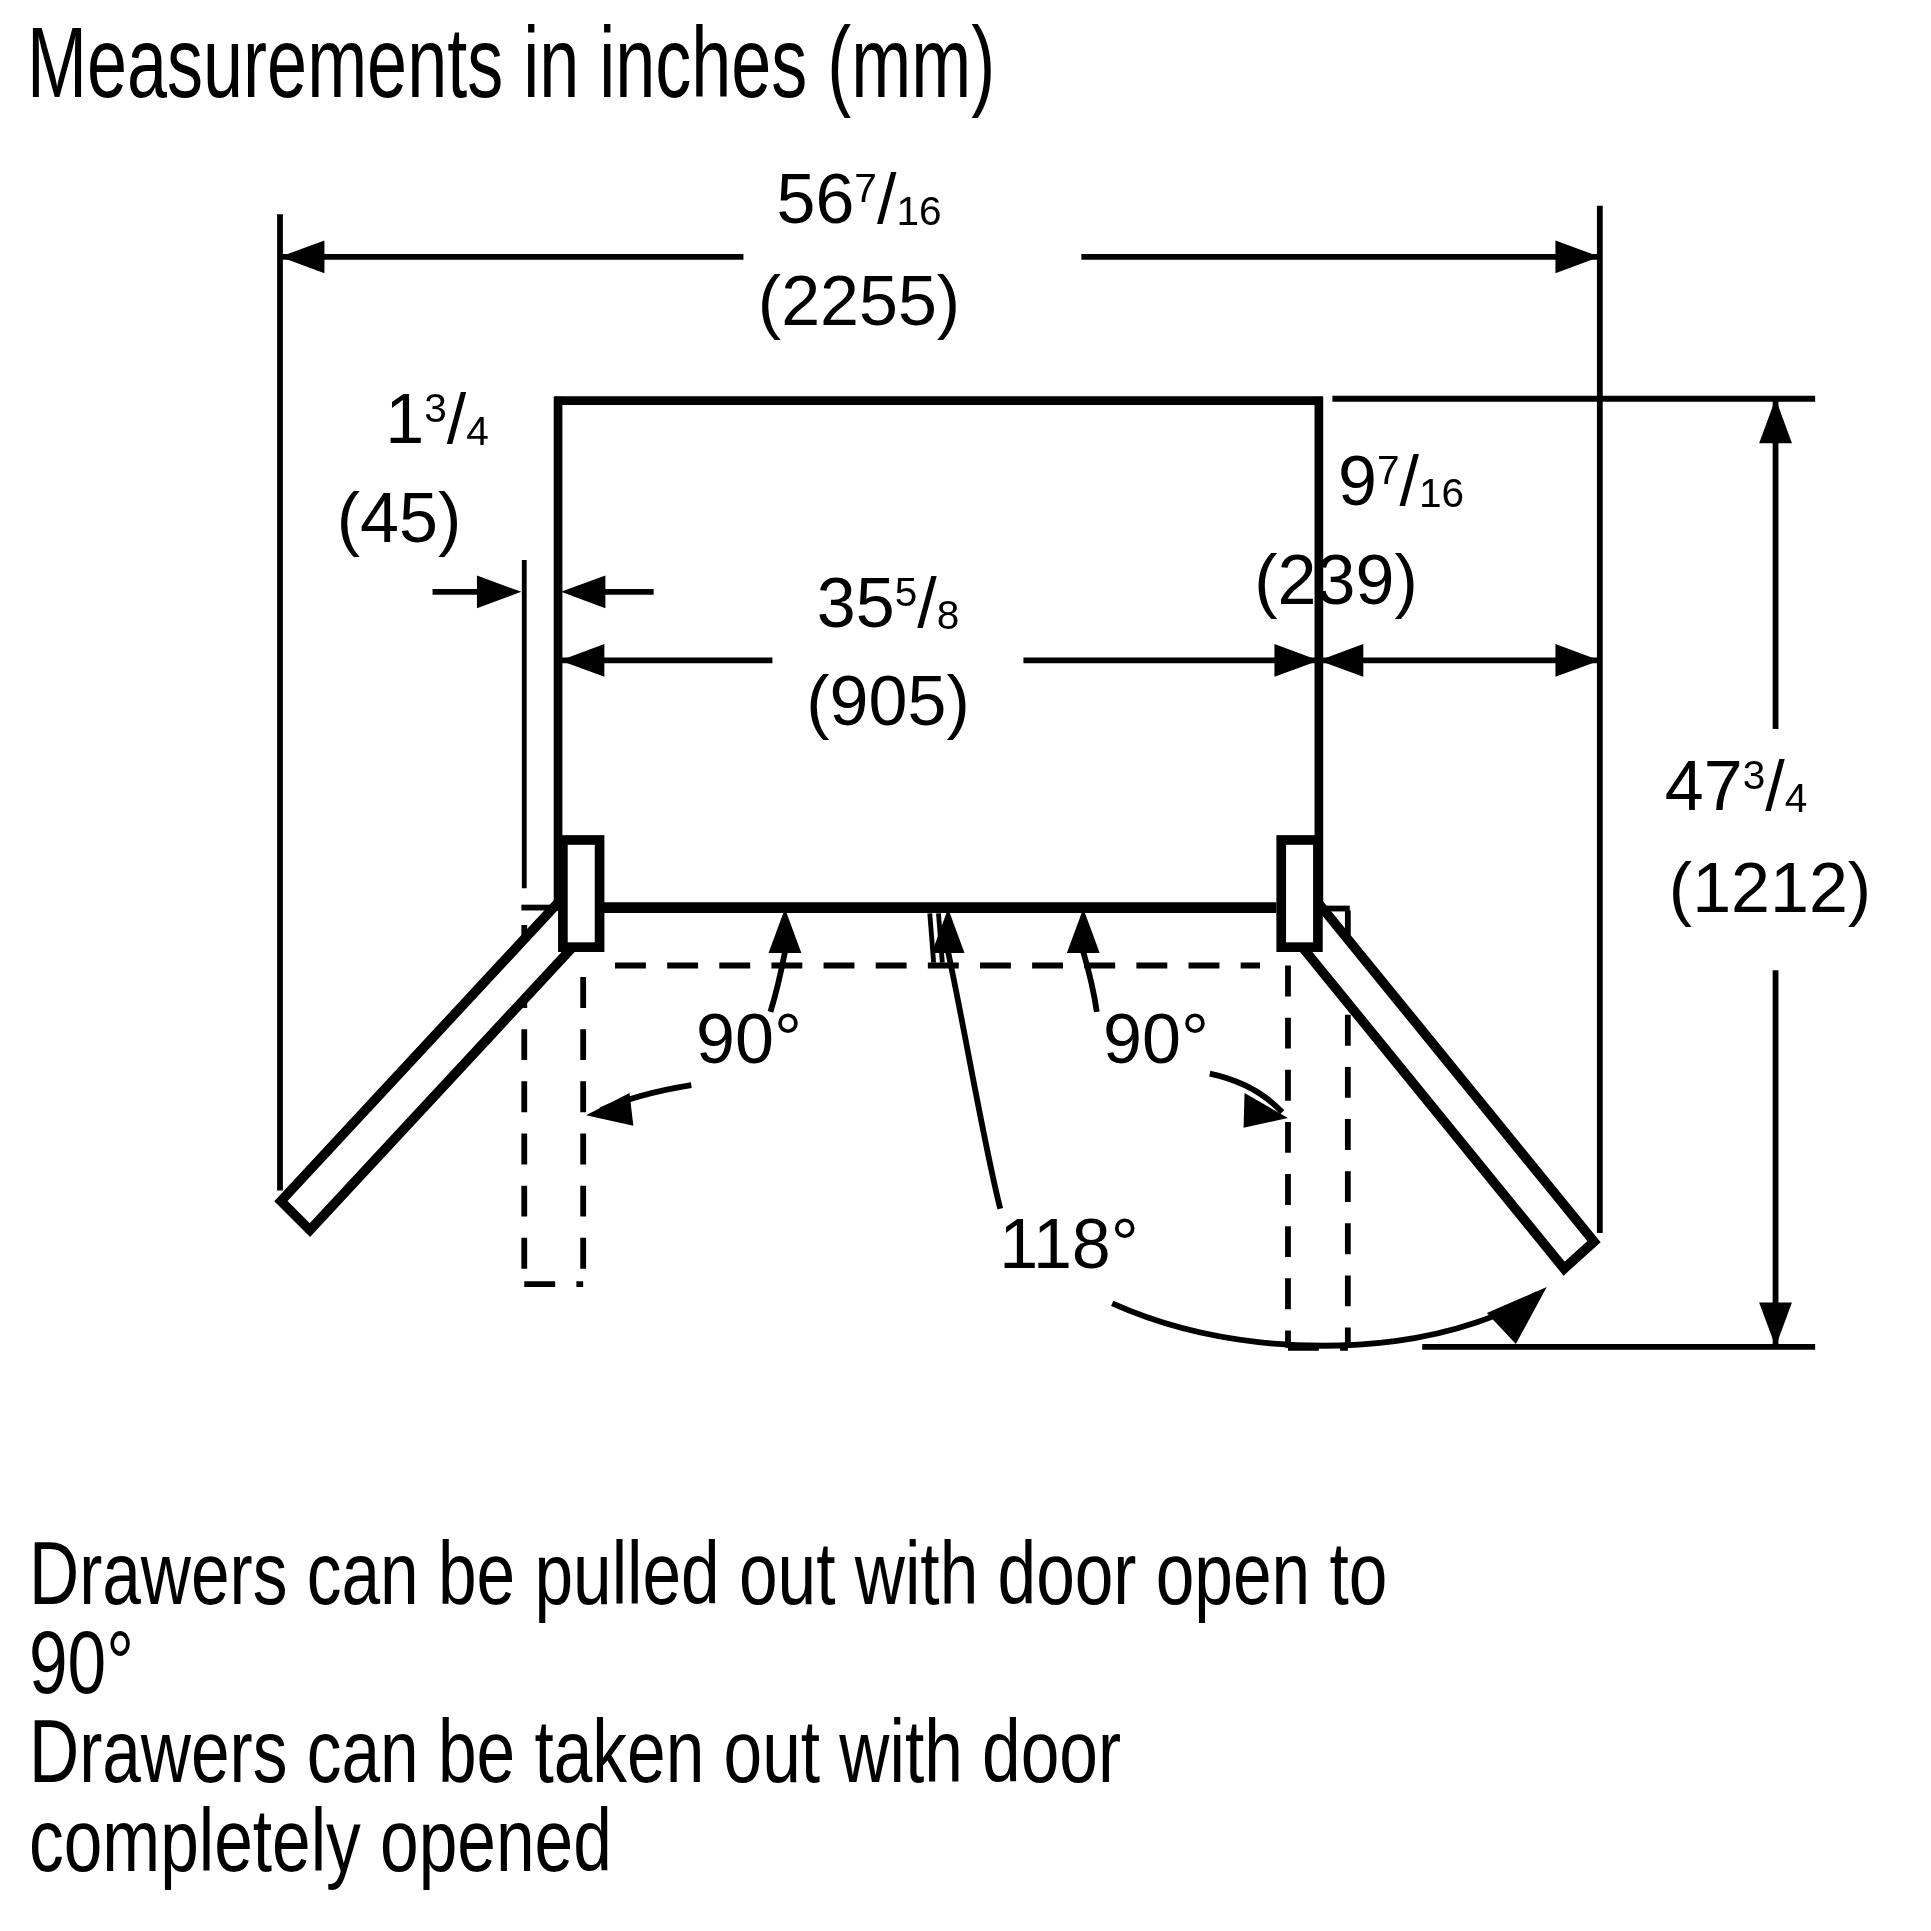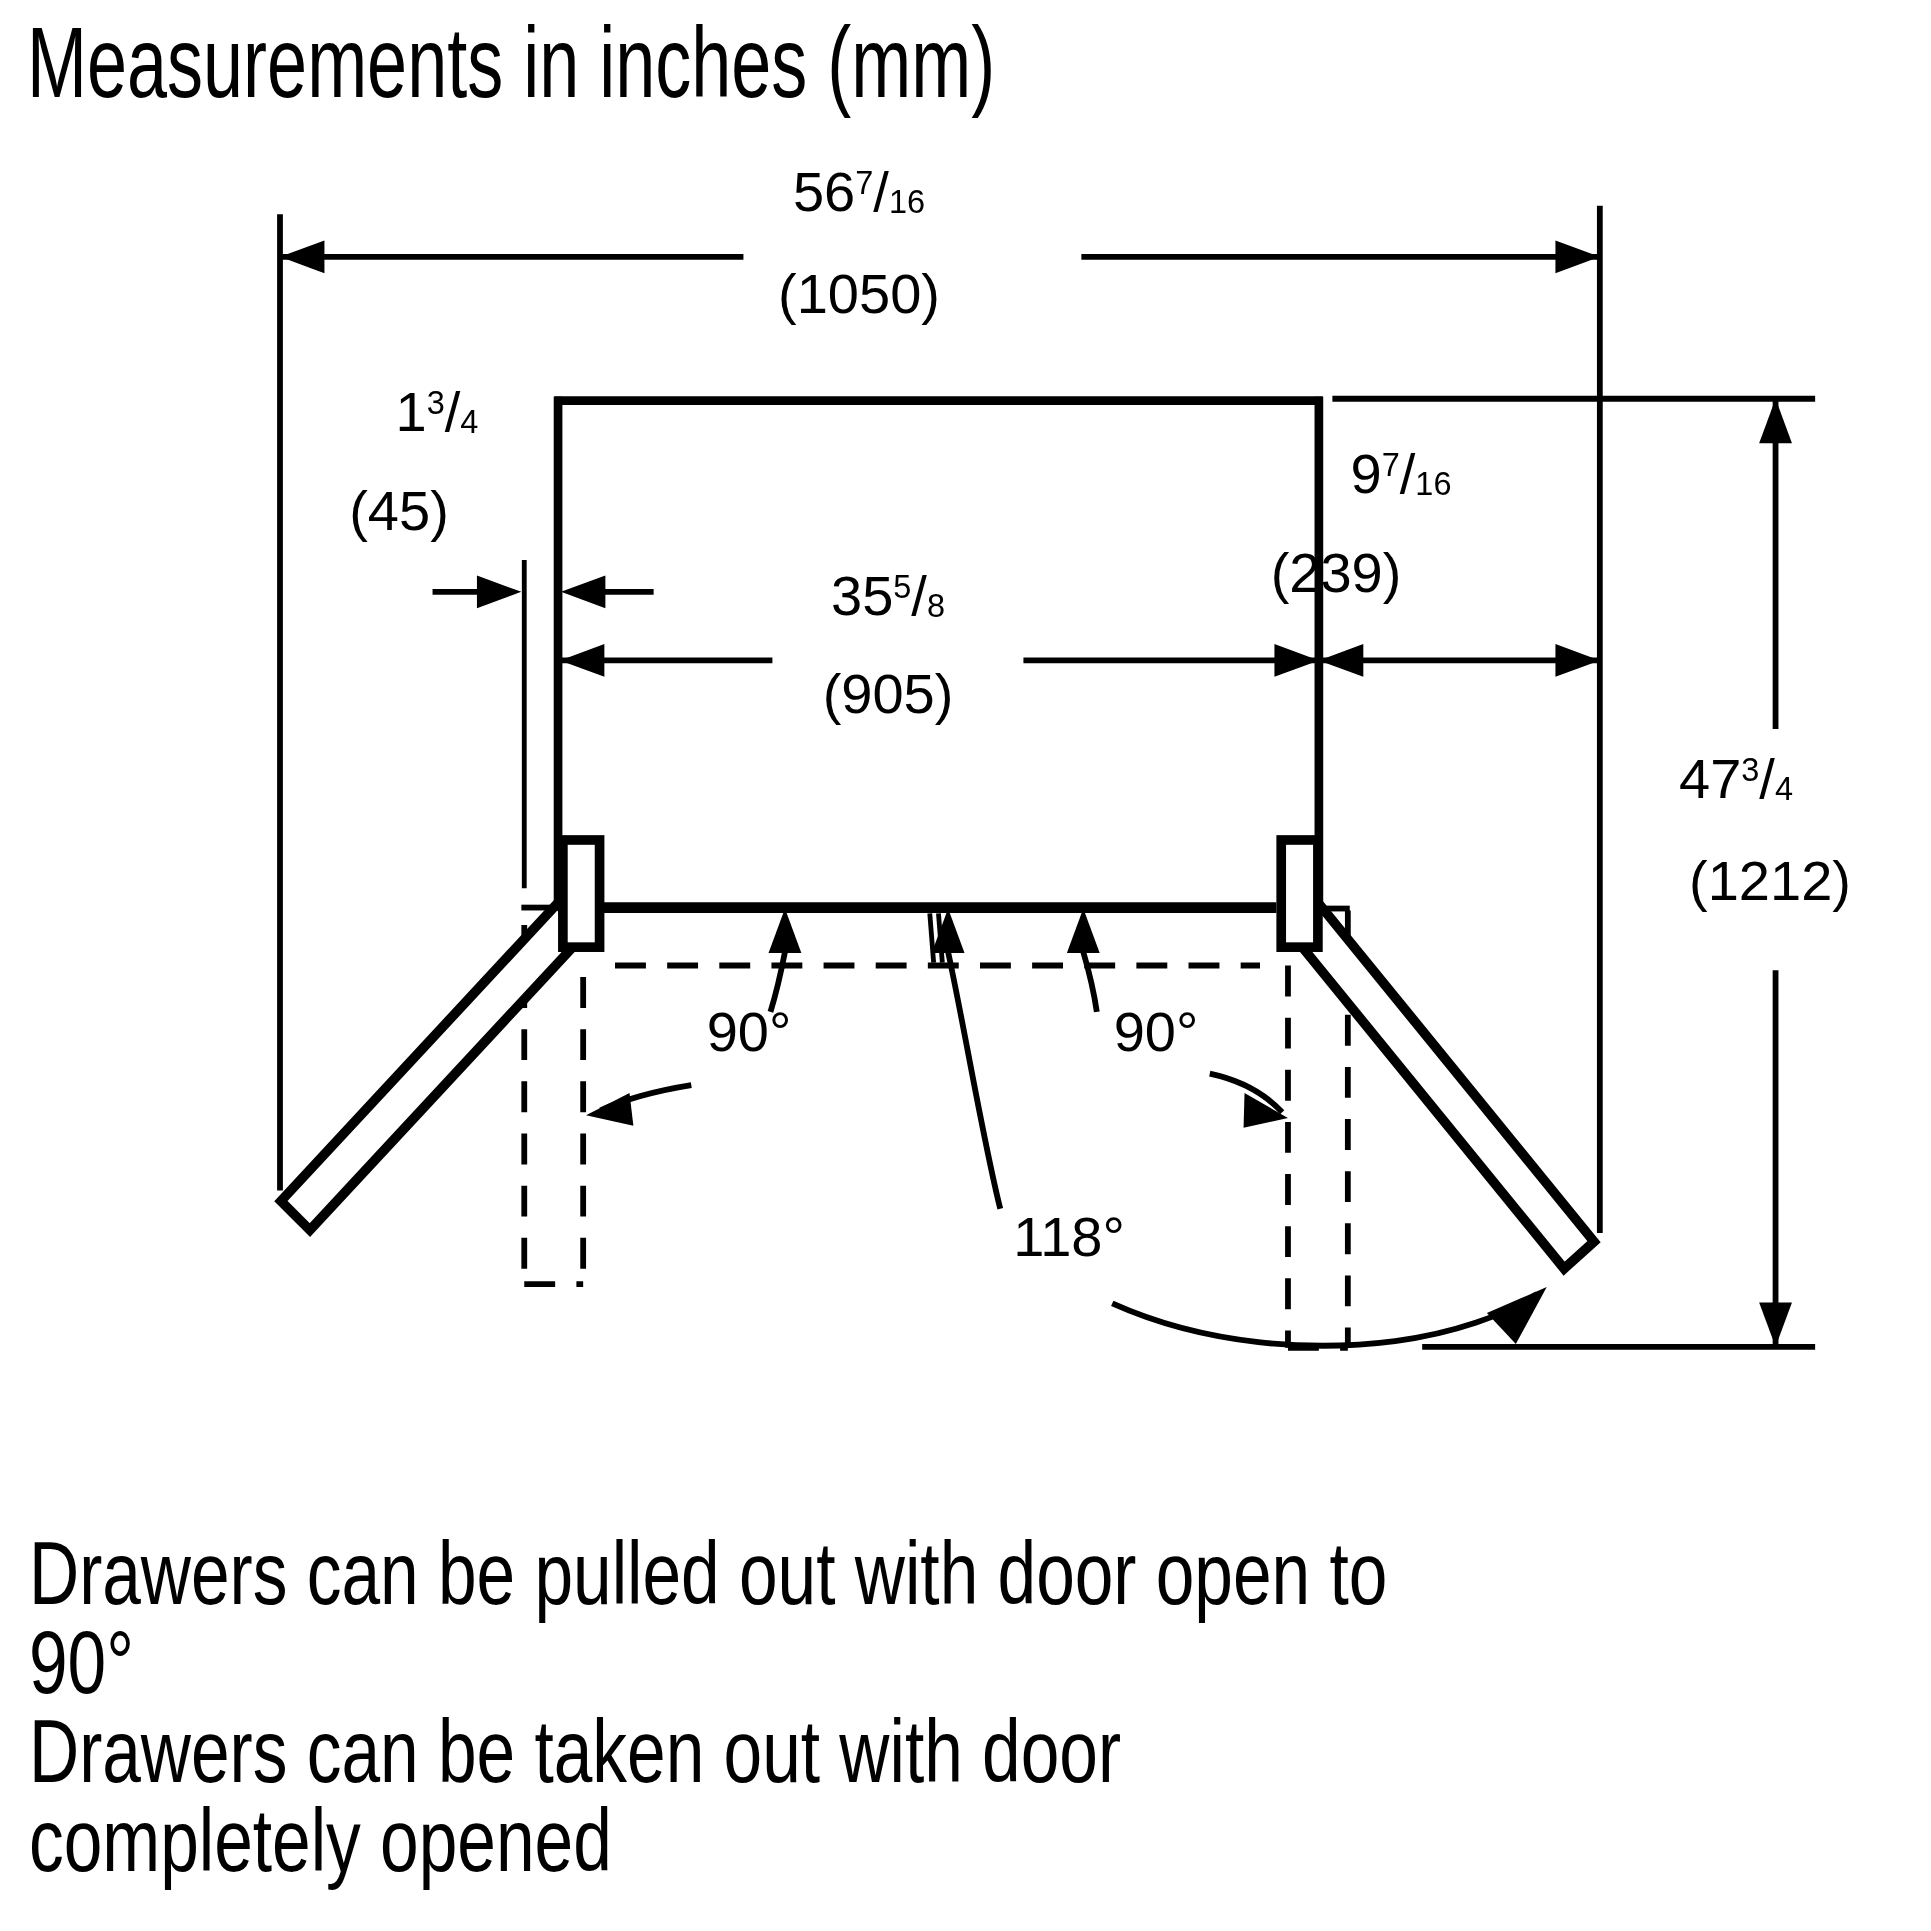--- a/index.html
+++ b/index.html
@@ -1,19 +1,19 @@
 <!DOCTYPE html>
 <html><head>
 <meta charset="utf-8">
 <style>
   html,body{margin:0;padding:0;background:#ffffff;}
   #stage{position:relative;width:1931px;height:1931px;background:#ffffff;overflow:hidden;
          font-family:"Liberation Sans", sans-serif;color:#000;padding-left:33px;}
   #drawing{position:absolute;left:0;top:0;}
-  .lbl{position:absolute;font-size:56px;line-height:1;white-space:nowrap;
+  .lbl{position:absolute;font-size:70px;line-height:1;white-space:nowrap;
        transform:translateX(-50%);color:#000;}
   .lbl sup{font-size:58%;vertical-align:0.52em;}
   .lbl sub{font-size:58%;vertical-align:-0.06em;}
   .title{position:absolute;font-size:100px;line-height:1;white-space:nowrap;
          transform-origin:0 50%;transform:scaleX(0.72);}
   .noteline{position:absolute;left:29px;font-size:89px;line-height:1;white-space:nowrap;
             transform-origin:0 0;transform:scaleX(0.78);}
 </style>
 </head>
 <body>
@@ -97,21 +97,21 @@
       <polygon points="1122,941 1105,987 1139,987"></polygon>
       <polygon points="607,1155 652,1132 656,1166"></polygon>
       <polygon points="1334,1158 1289,1132 1288,1168"></polygon>
       <polygon points="1602,1333 1570,1392 1540,1360"></polygon>
     </g>
   </svg>
 
   <div class="title" style="left:27px;top:11.6px;">Measurements in inches (mm)</div>
 
   <div class="lbl" style="left:859px;top:164px;"><span>56</span><sup>7</sup><span>/</span><sub>16</sub></div>
-  <div class="lbl" style="left:859px;top:266px;">(1050)</div>
+  <div class="lbl" style="left:859px;top:266px;">(2255)</div>
 
   <div class="lbl" style="left:401px;top:384px;margin-left:36px;"><span>1</span><sup>3</sup><span>/</span><sub>4</sub></div>
   <div class="lbl" style="left:399px;top:483px;">(45)</div>
 
   <div class="lbl" style="left:888px;top:568px;"><span>35</span><sup>5</sup><span>/</span><sub>8</sub></div>
   <div class="lbl" style="left:888px;top:666px;">(905)</div>
 
   <div class="lbl" style="left:1401px;top:446px;text-align:center;"><span>9</span><sup>7</sup><span>/</span><sub>16</sub></div>
   <div class="lbl" style="left:1336px;top:545px;">(239)</div>
 

